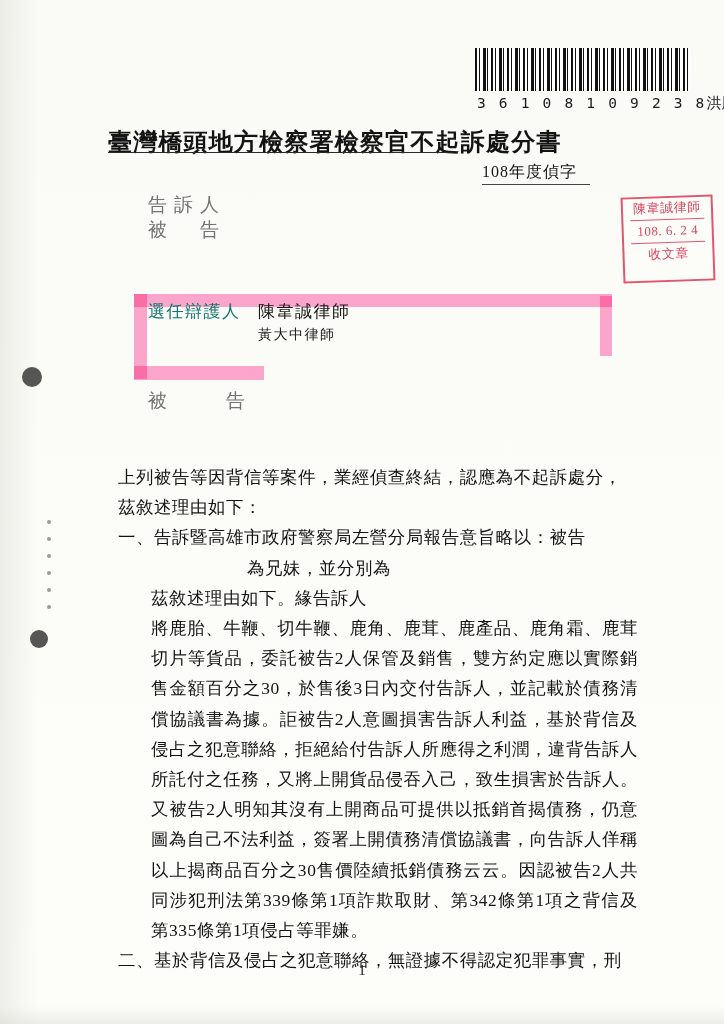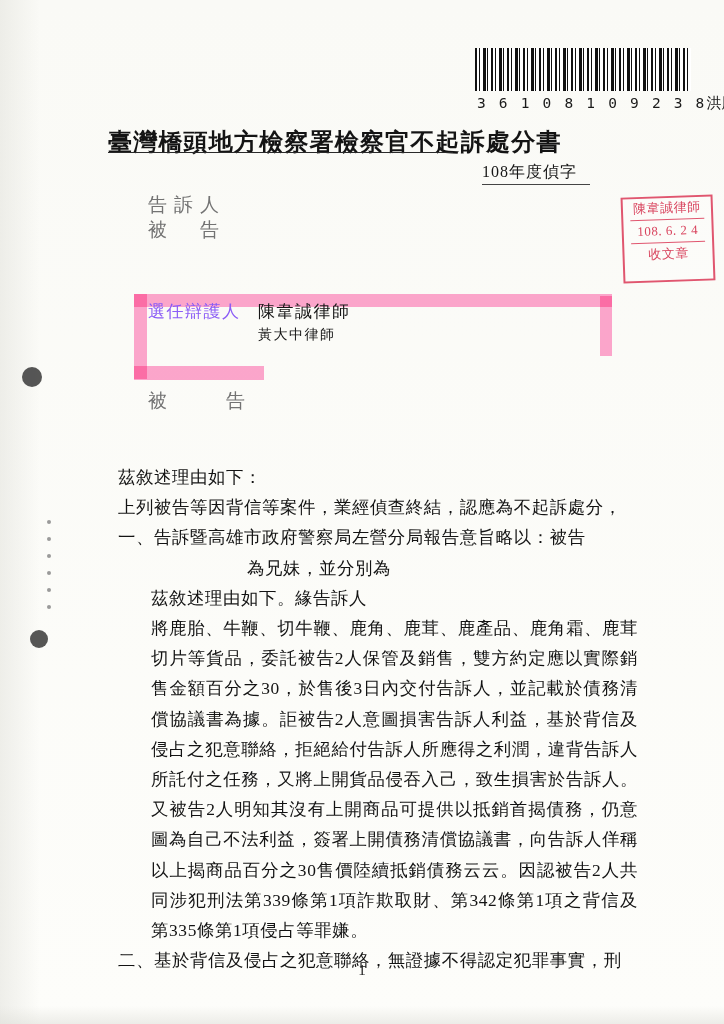--- a/index.html
+++ b/index.html
@@ -118,21 +118,21 @@
   .party.p1 { top: 192px; left: 148px; }
   .party.p2 { top: 217px; left: 148px; }
   .party.p5 { top: 388px; left: 148px; }
 
   .defender-label {
     position: absolute;
     top: 300px;
     left: 148px;
     font-size: 17px;
     letter-spacing: 1.5px;
-    color: #8b5cf6;
+    color: #0f766e;
     white-space: nowrap;
   }
   .defender-name-1 {
     position: absolute;
     top: 300px;
     left: 258px;
     font-size: 17px;
     letter-spacing: 1.5px;
     color: #161616;
     white-space: nowrap;
@@ -301,22 +301,22 @@
   <div class="dotcol">
     <i></i>
       <i></i>
       <i></i>
       <i></i>
       <i></i>
       <i></i>
   </div>
 
   <div class="body-text">
+    <p>上列被告等因背信等案件，業經偵查終結，認應為不起訴處分，</p>
     <p>茲敘述理由如下：</p>
-    <p>上列被告等因背信等案件，業經偵查終結，認應為不起訴處分，</p>
 
     <p class="hang"><span>一、</span><span>告訴暨高雄市政府警察局左營分局報告意旨略以：被告</span></p>
     <p class="blk-ind"><span class="gap"></span><span>為兄妹，並分別為</span></p>
     <p class="sub-ind">茲敘述理由如下。緣告訴人</p>
     <p class="sub-ind">將鹿胎、牛鞭、切牛鞭、鹿角、鹿茸、鹿產品、鹿角霜、鹿茸切片等貨品，委託被告2人保管及銷售，雙方約定應以實際銷售金額百分之30，於售後3日內交付告訴人，並記載於債務清償協議書為據。詎被告2人意圖損害告訴人利益，基於背信及侵占之犯意聯絡，拒絕給付告訴人所應得之利潤，違背告訴人所託付之任務，又將上開貨品侵吞入己，致生損害於告訴人。又被告2人明知其沒有上開商品可提供以抵銷首揭債務，仍意圖為自己不法利益，簽署上開債務清償協議書，向告訴人佯稱以上揭商品百分之30售價陸續抵銷債務云云。因認被告2人共同涉犯刑法第339條第1項詐欺取財、第342條第1項之背信及第335條第1項侵占等罪嫌。</p>
 
     <p class="hang"><span>二、</span><span>基於背信及侵占之犯意聯絡，無證據不得認定犯罪事實，刑</span></p>
   </div>
 
   <div class="page-no">1</div>

